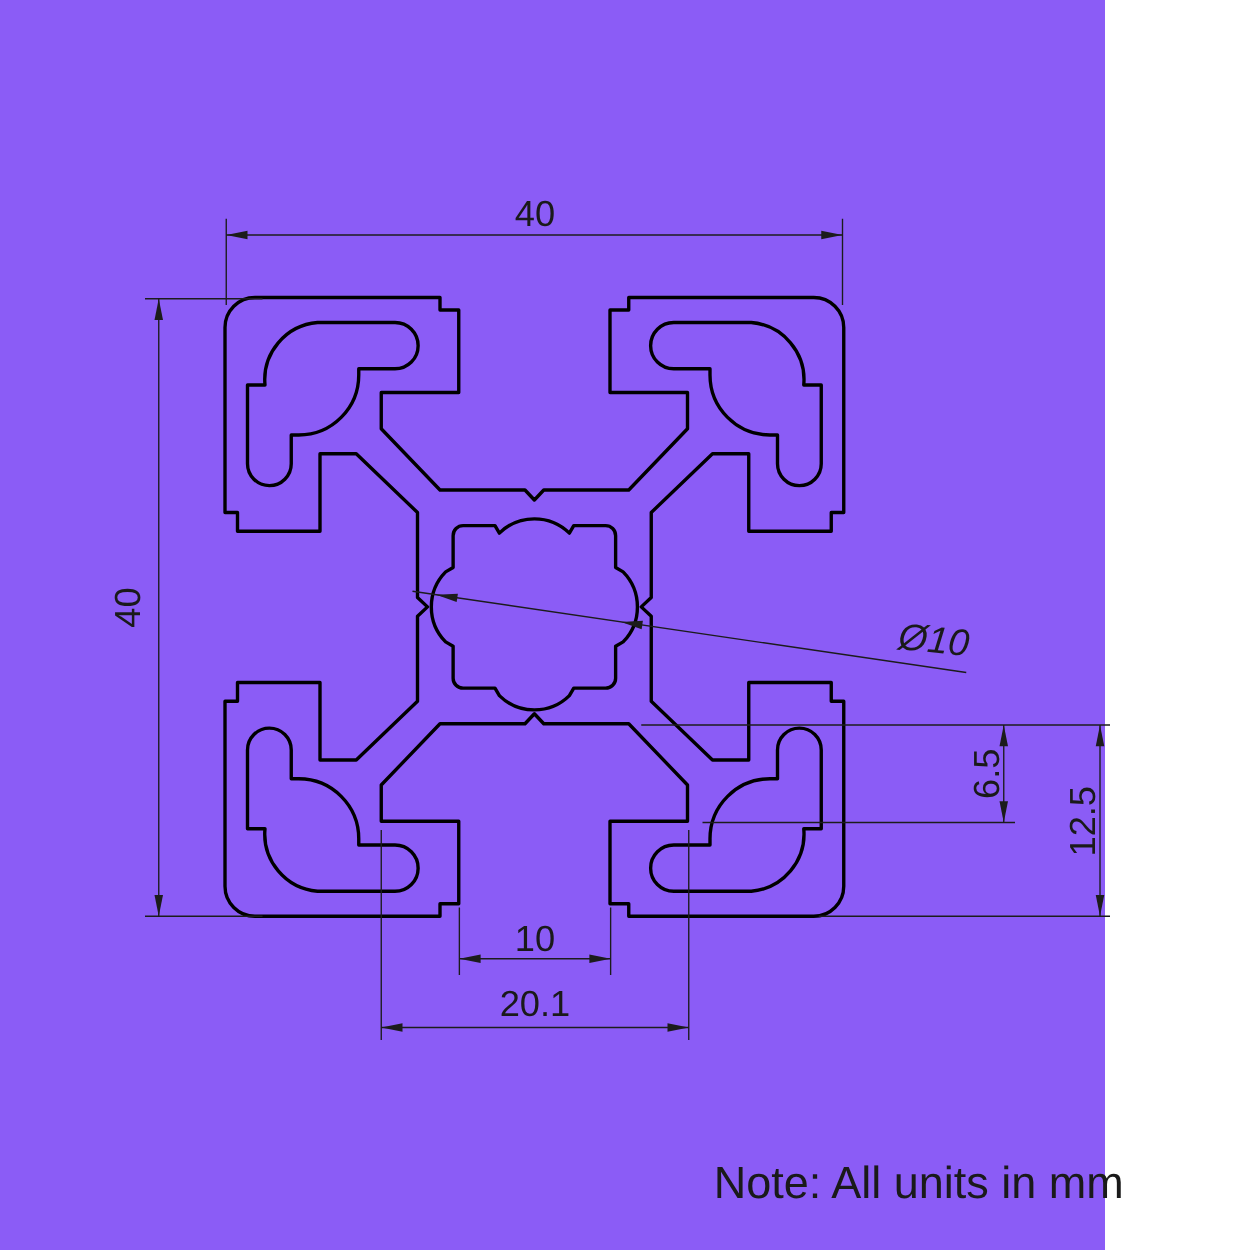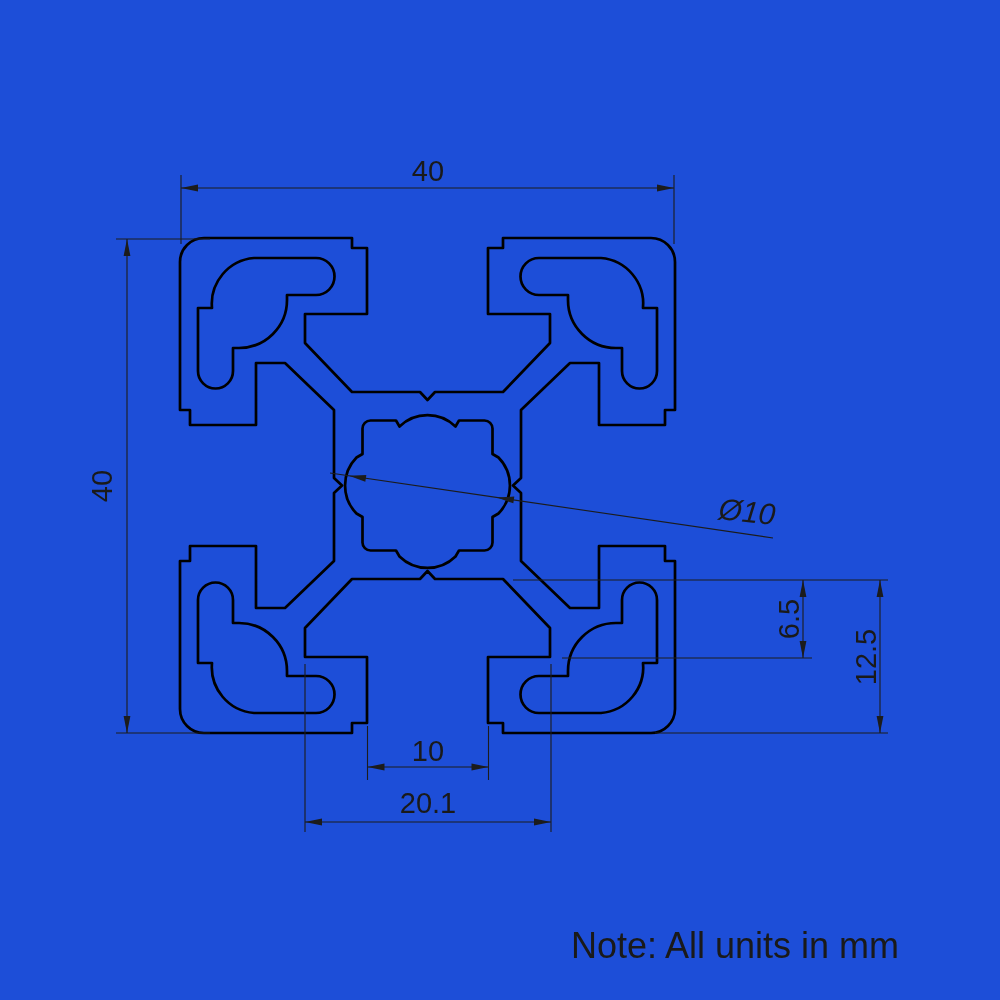--- a/index.html
+++ b/index.html
@@ -6,23 +6,23 @@
     margin: 0;
     padding: 0;
     background: #ffffff;
     width: 1000px;
     height: 1000px;
     overflow: hidden;
     font-family: "Liberation Sans", sans-serif;
   }
   #stage {
     position: relative;
-    width: 1000px;
+    width: 884px;
     height: 1000px;
-    background: #1d4ed8;
+    background: #8b5cf6;
   }
   svg { display: block; }
   .profile-stroke {
     fill: none;
     stroke: #000000;
     stroke-width: 2.7;
     stroke-linejoin: round;
     stroke-linecap: round;
   }
   .thin-stroke {

